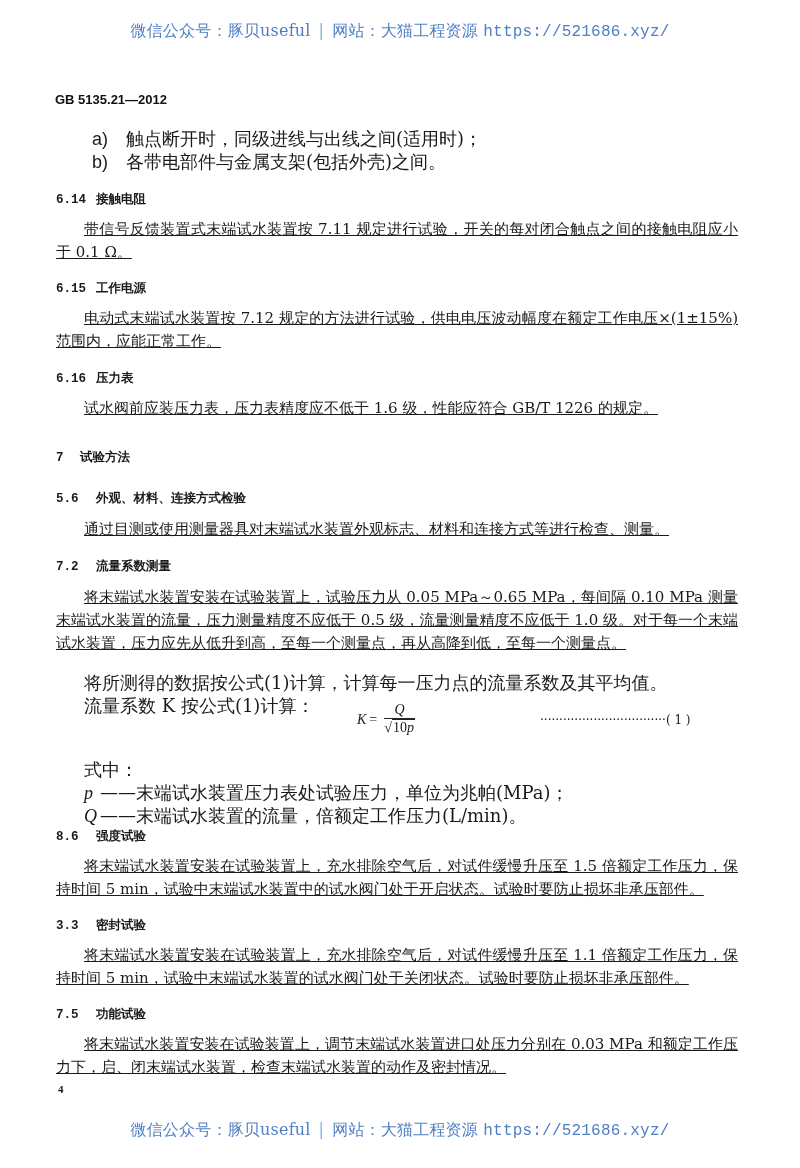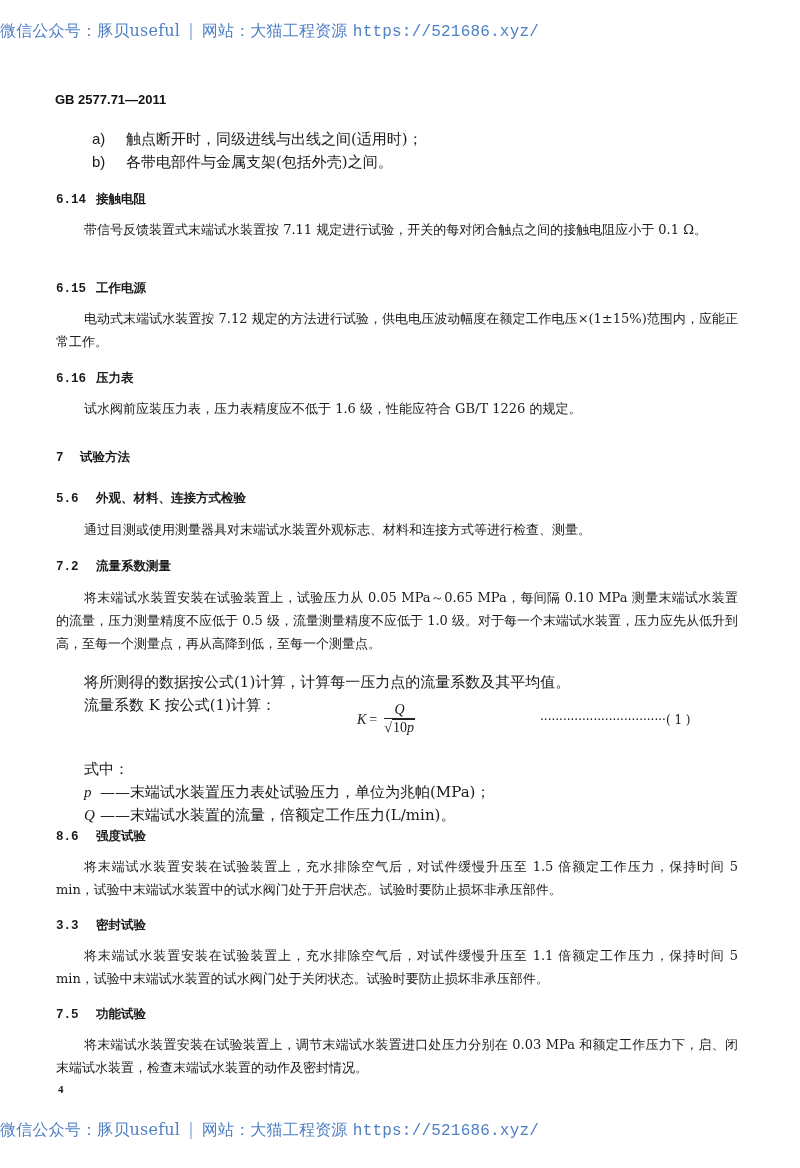--- a/index.html
+++ b/index.html
@@ -12,20 +12,21 @@
       height: 1168px;
       position: relative;
       overflow: hidden;
       font-family: "DejaVu Serif", "Liberation Serif", serif;
       color: #1a1a1a;
     }
     .watermark {
       position: absolute;
       left: 0;
       width: 800px;
+      text-align: center;
       font-family: "DejaVu Serif", "Liberation Serif", serif;
       font-size: 16px;
       color: #4f7fc4;
       letter-spacing: 0.2px;
       white-space: nowrap;
     }
     .watermark .sep { margin: 0 8px; color: #8aaad6; }
     .watermark .url { font-family: "Liberation Mono", "DejaVu Sans Mono", monospace; font-size: 16px; }
     .wm-top { top: 21px; }
     .wm-bottom { top: 1120px; }
@@ -45,21 +46,21 @@
       left: 62px;
       top: 0;
       width: 680px;
       font-size: 13px;
       line-height: 23px;
     }
     .line {
       position: absolute;
       left: 0;
       white-space: nowrap;
-      font-size: 15px;
+      font-size: 18px;
     }
     .indent { left: 28px; margin-top: 16px; }
     .list-item { left: 30px; }
     .list-item .lbl { display: inline-block; width: 34px; font-family: "Liberation Sans", sans-serif; }
     .heading {
       font-family: "DejaVu Sans", "Liberation Sans", sans-serif;
       font-weight: bold;
       font-size: 12.5px;
     }
     .heading .num {
@@ -67,22 +68,23 @@
       font-family: Liberation Mono, monospace;
       font-weight: bold;
       width: 40px;
     }
     .heading .num.short { width: 24px; }
     .para {
       position: absolute;
       left: 0;
       width: 676px;
       text-align: justify;
-      font-size: 13px;
+      font-size: 15px;
       line-height: 23px;
+      text-decoration: underline;
     }
     .formula {
       position: absolute;
       left: 295px;
       top: 702px;
       font-family: "Liberation Serif", "DejaVu Serif", serif;
       font-style: italic;
       font-size: 14px;
       display: flex;
       align-items: center;
@@ -117,21 +119,21 @@
       font-size: 11px;
     }
   </style>
 </head>
 <body>
 
 <div class="watermark wm-top">
   <span>微信公众号：豚贝useful</span><span class="sep">|</span><span>网站：大猫工程资源</span> <span class="url">https://521686.xyz/</span>
 </div>
 
-<div class="std-code">GB 2577.71—2011</div>
+<div class="std-code">GB 5135.21—2012</div>
 
 <div class="content">
 
   <div class="line list-item" style="top:127px">
     <span class="lbl">a)</span><span>触点断开时，同级进线与出线之间(适用时)；</span>
   </div>
   <div class="line list-item" style="top:150px">
     <span class="lbl">b)</span><span>各带电部件与金属支架(包括外壳)之间。</span>
   </div>
 

